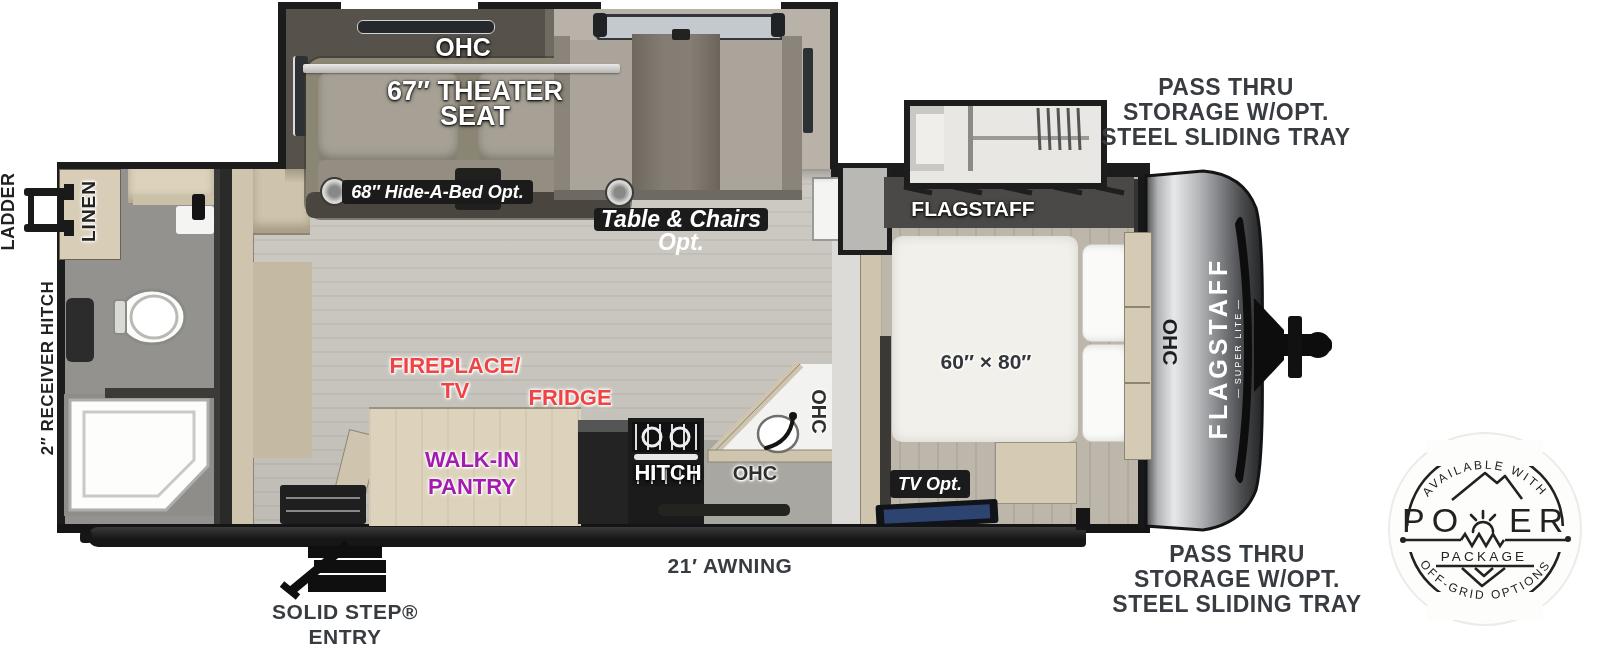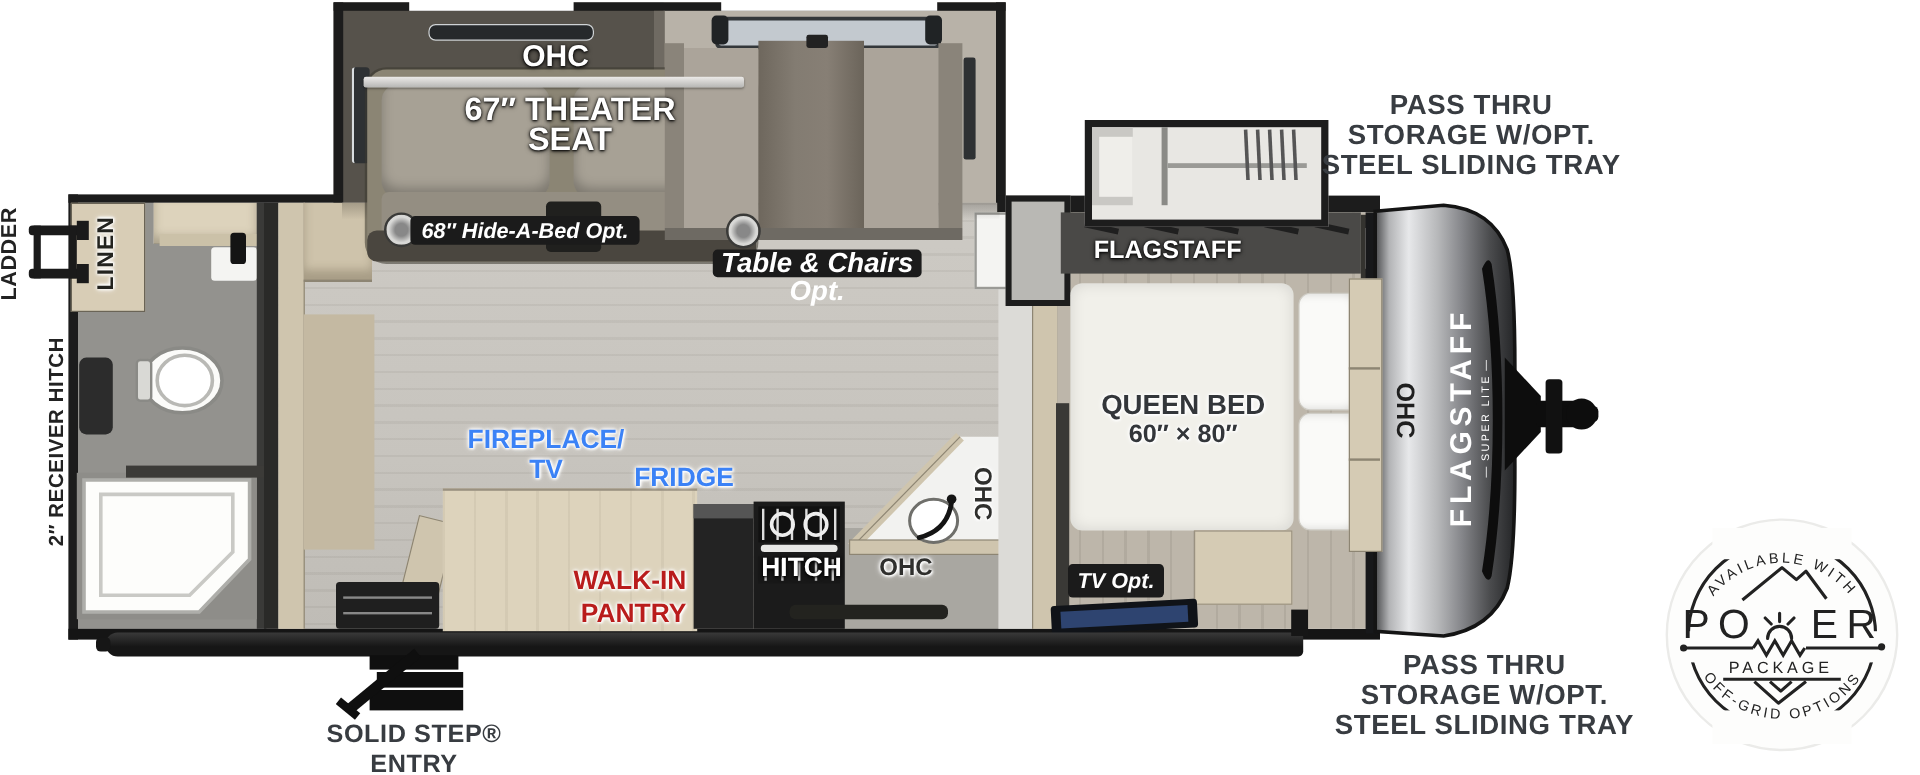--- a/index.html
+++ b/index.html
@@ -2,21 +2,21 @@
 <html><head>
 <meta charset="utf-8">
 <style>
   html,body{margin:0;padding:0;background:#fff;}
   #canvas{position:relative;width:1600px;height:646px;background:#ffffff;overflow:hidden;
     font-family:"Liberation Sans", sans-serif;padding-left:33px;}
   .abs{position:absolute;}
   .wall{position:absolute;background:#1c1c1c;}
   .wlab{position:absolute;z-index:6;color:#fff;font-weight:bold;text-align:center;
     text-shadow:0 1px 2px rgba(0,0,0,.85),0 1px 4px rgba(0,0,0,.7),0 0 2px rgba(0,0,0,.6);}
-  .dlab{position:absolute;z-index:6;color:#3b82f6;font-weight:bold;text-align:center;
+  .dlab{position:absolute;z-index:6;color:#ef4444;font-weight:bold;text-align:center;
     text-shadow:0 0 3px #fff,0 0 3px #fff,0 0 5px #fff,1px 1px 2px #fff;}
   .badge{position:absolute;z-index:6;background:#1b1b1b;border-radius:4px;color:#fff;
     font-weight:bold;font-style:italic;text-align:center;}
   .outtext{position:absolute;z-index:6;color:#383c41;font-weight:bold;text-align:center;letter-spacing:.5px;}
 </style>
 </head>
 <body>
 <div id="canvas">
 
 <div class="abs" style="left:278px;top:2px;width:560px;height:174px;background:#56524b;"></div>
@@ -135,21 +135,21 @@
 <div class="abs" style="left:253px;top:169px;width:57px;height:64px;background:#cec3ab;box-shadow:inset 0 -8px 8px rgba(80,70,50,.3);border-bottom:2px solid #8d8573;"></div>
 
 <div class="abs" style="left:253px;top:262px;width:59px;height:196px;background:#c4b9a2;"></div>
 <div class="dlab" style="left:330px;top:353px;width:250px;font-size:22px;line-height:25px;">FIREPLACE/<br>TV</div>
 
 <div class="dlab" style="left:500px;top:385px;width:140px;font-size:22px;">FRIDGE</div>
 
 <div class="abs" style="left:341px;top:432px;width:30px;height:62px;background:#cfc5ae;transform:rotate(14deg);border:1px solid #8d8573;"></div>
 
 <div class="abs" style="left:369px;top:407px;width:212px;height:117px;background:repeating-linear-gradient(90deg, rgba(120,110,90,.09) 0 2px, rgba(0,0,0,0) 2px 26px),#ddd3bc;border-top:2px solid #9a9180;"></div>
-<div class="dlab" style="left:372px;top:446px;width:200px;font-size:22px;line-height:27px;text-align:right;color:#b91c1c;margin-top:24px;">WALK-IN<br>PANTRY</div>
+<div class="dlab" style="left:372px;top:446px;width:200px;font-size:22px;line-height:27px;text-align:center;color:#a21caf;">WALK-IN<br>PANTRY</div>
 
 <div class="abs" style="left:280px;top:485px;width:86px;height:39px;background:#1f1f1f;border-radius:3px;"></div>
 <div class="abs" style="left:286px;top:497px;width:74px;height:2px;background:#888;"></div>
 <div class="abs" style="left:286px;top:510px;width:74px;height:2px;background:#888;"></div>
 
 <div class="abs" style="left:578px;top:420px;width:50px;height:104px;background:#232323;"></div>
 <div class="abs" style="left:578px;top:420px;width:50px;height:12px;background:#555;"></div>
 
 <div class="abs" style="left:628px;top:418px;width:76px;height:106px;background:#1b1b1b;"></div>
 <svg class="abs" style="left:628px;top:418px;" width="76" height="82">
@@ -224,21 +224,20 @@
 </svg>
 
 <div class="abs" style="left:1134px;top:179px;width:18px;height:57px;background:#34332f;"></div>
 <div class="abs" style="left:1138px;top:190px;width:11px;height:34px;background:#e8e7e3;"></div>
 
 <div class="abs" style="left:892px;top:236px;width:186px;height:206px;background:#f1f0ea;border-radius:10px;box-shadow:inset 0 0 12px rgba(0,0,0,.12);"></div>
 
 <div class="abs" style="left:1082px;top:244px;width:52px;height:96px;background:#fafaf8;border:1px solid #cfcdc6;border-radius:10px;box-shadow:inset -6px 0 8px rgba(0,0,0,.15);"></div>
 <div class="abs" style="left:1082px;top:344px;width:52px;height:96px;background:#fafaf8;border:1px solid #cfcdc6;border-radius:10px;box-shadow:inset -6px 0 8px rgba(0,0,0,.15);"></div>
 
-<div class="dlab" style="left:886px;top:324px;width:200px;font-size:23px;color:#33363a;">QUEEN BED</div>
 <div class="dlab" style="left:886px;top:350px;width:200px;font-size:21px;color:#33363a;">60″ × 80″</div>
 
 <div class="abs" style="left:995px;top:442px;width:80px;height:60px;background:#d5cbb4;border:1px solid #9a9180;"></div>
 
 <div class="badge" style="left:890px;top:470px;width:80px;height:28px;font-size:18px;line-height:28px;">TV Opt.</div>
 
 <div class="abs" style="left:876px;top:502px;width:122px;height:24px;background:#101318;transform:rotate(-3deg);border-radius:3px;"></div>
 <div class="abs" style="left:884px;top:507px;width:106px;height:14px;background:#2e4470;transform:rotate(-3deg);"></div>
 
 <div class="wall" style="left:1138px;top:177px;width:10px;height:351px;background:#17181a;"></div>
@@ -295,20 +294,21 @@
 <svg class="abs" style="left:280px;top:540px;" width="120" height="62">
   <rect x="28" y="6" width="74" height="12" fill="#0f0f0f"></rect>
   <rect x="34" y="20" width="72" height="13" fill="#0f0f0f"></rect>
   <rect x="28" y="35" width="78" height="17" fill="#0f0f0f"></rect>
   <line x1="68" y1="4" x2="10" y2="52" stroke="#0f0f0f" stroke-width="9"></line>
   <line x1="2" y1="44" x2="18" y2="57" stroke="#0f0f0f" stroke-width="7"></line>
 </svg>
 
 <div class="outtext" style="left:245px;top:599px;width:200px;font-size:21px;line-height:25px;">SOLID STEP®<br>ENTRY</div>
 
+<div class="outtext" style="left:630px;top:554px;width:200px;font-size:21px;">21′ AWNING</div>
 
 <div class="outtext" style="left:1096px;top:75px;width:260px;font-size:23px;line-height:25px;">PASS THRU<br>STORAGE W/OPT.<br>STEEL SLIDING TRAY</div>
 
 <div class="outtext" style="left:1107px;top:542px;width:260px;font-size:23px;line-height:25px;">PASS THRU<br>STORAGE W/OPT.<br>STEEL SLIDING TRAY</div>
 
 <svg class="abs" style="left:1385px;top:428px;" width="202" height="204">
   <circle cx="100" cy="101" r="96" fill="#fdfdfc" stroke="#ebebe9" stroke-width="2"></circle>
   <circle cx="100" cy="101" r="78" fill="none" stroke="#222" stroke-width="2.6"></circle>
   <rect x="42" y="12" width="116" height="26" fill="#fdfdfc"></rect>
   <rect x="8" y="98" width="32" height="26" fill="#fdfdfc"></rect>

